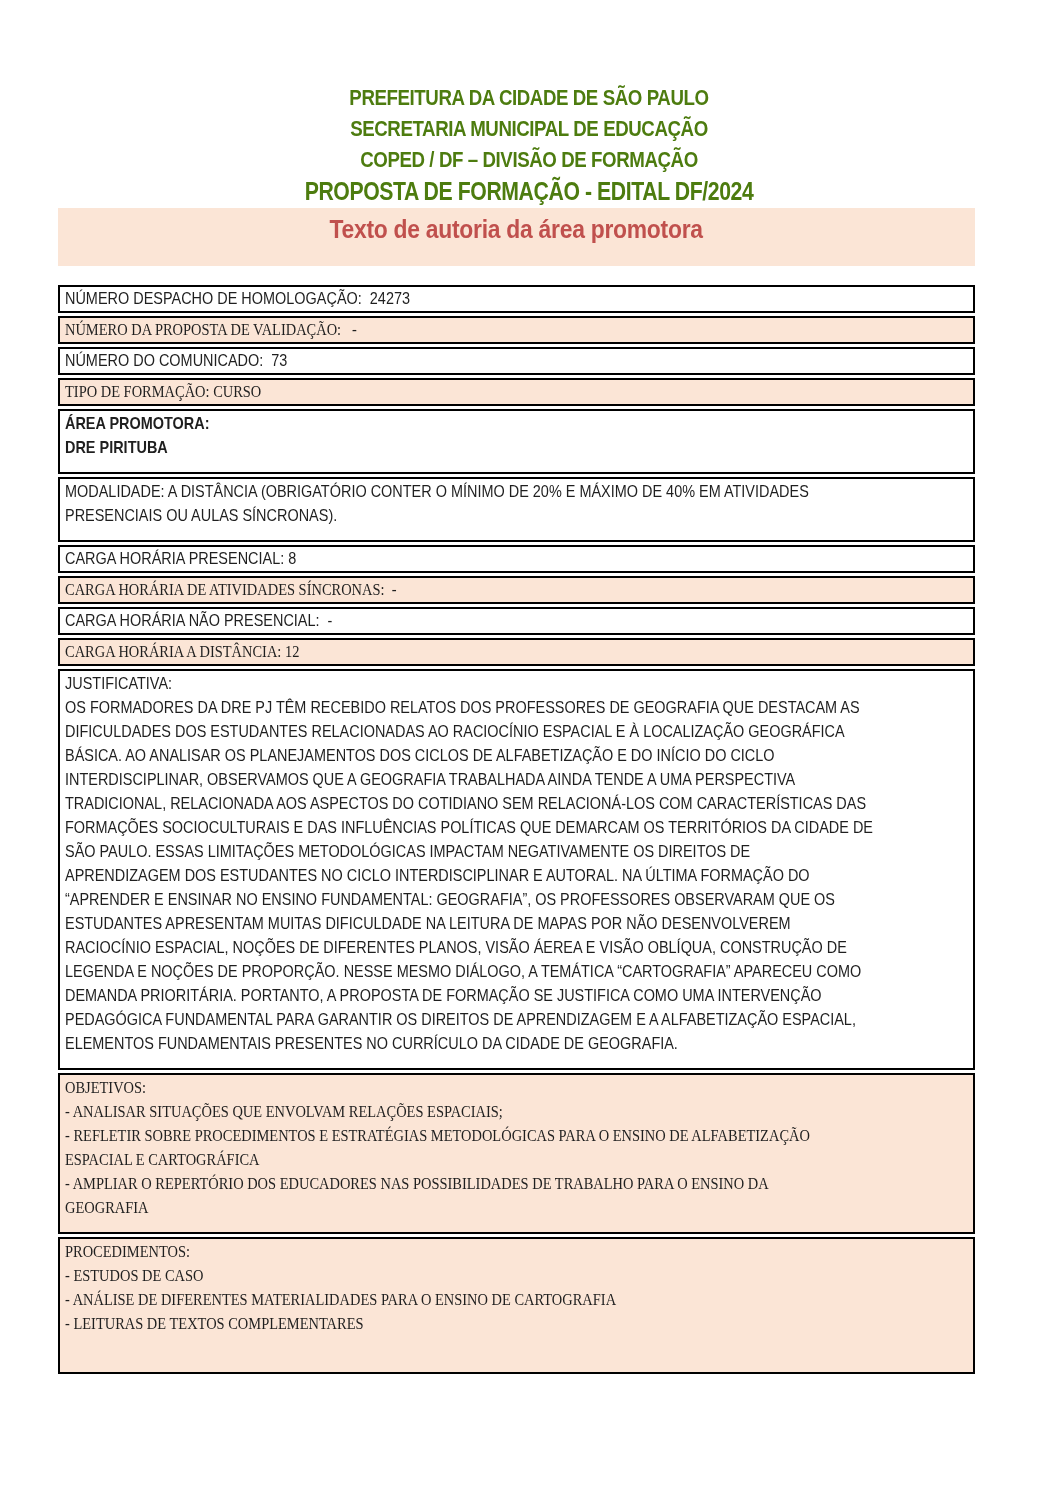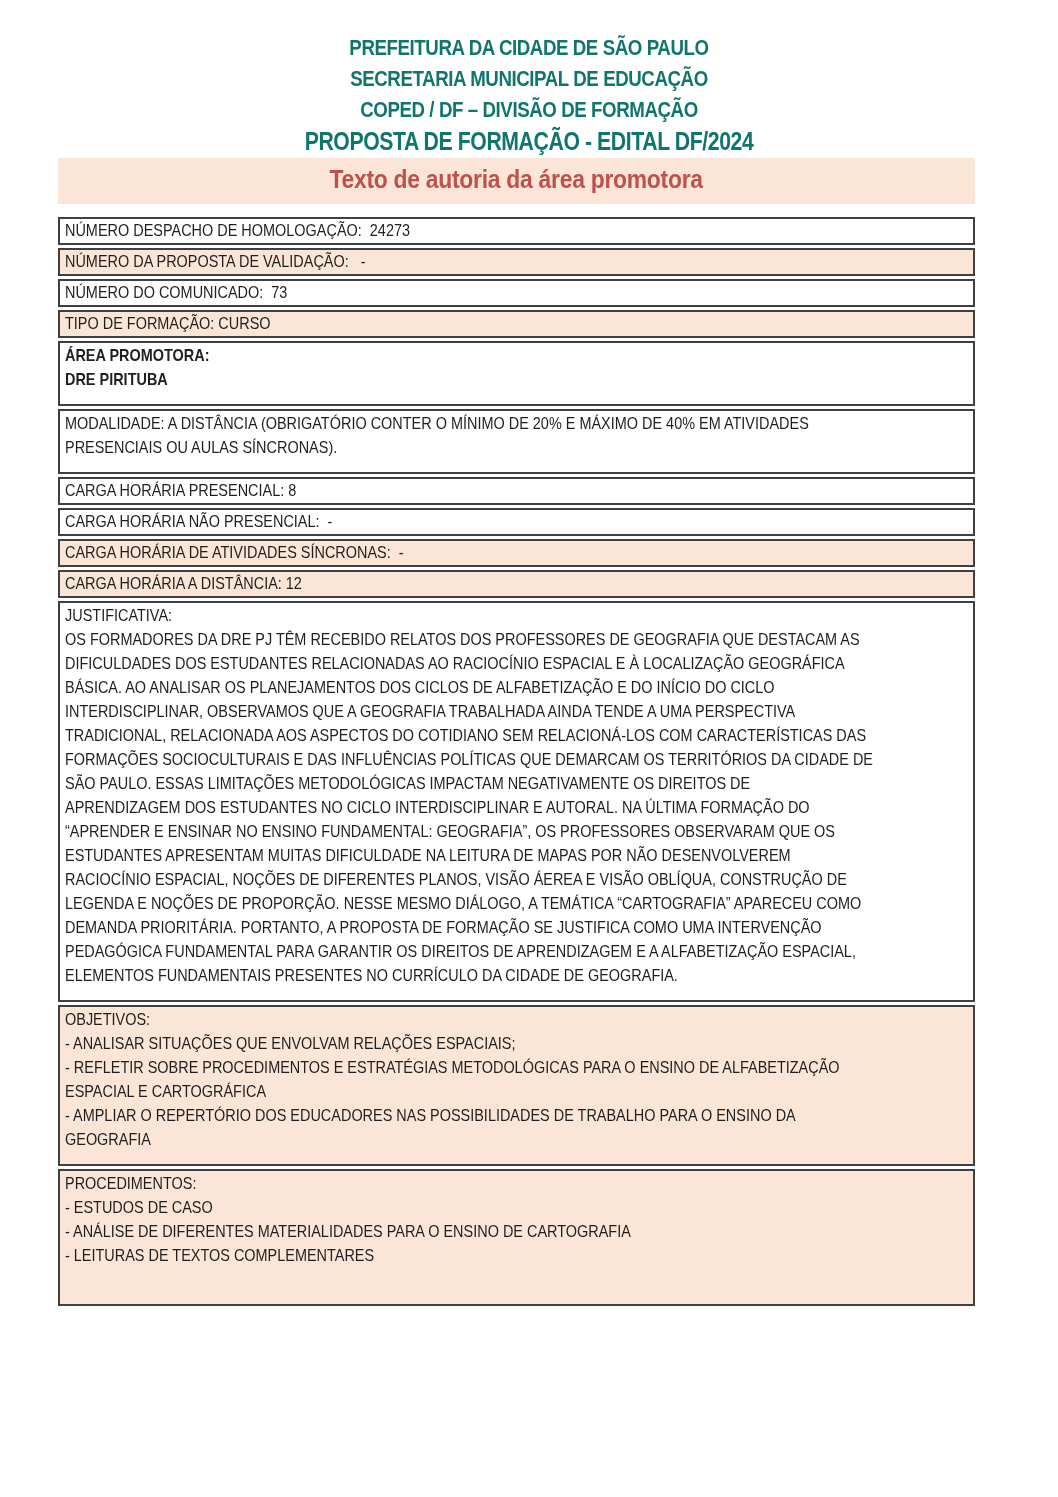--- a/index.html
+++ b/index.html
@@ -5,55 +5,55 @@
   html, body { margin: 0; padding: 0; background: #ffffff; }
   body {
     width: 1058px; height: 1497px;
     font-family: "Liberation Sans", sans-serif;
     color: #1f1f1f;
     overflow: hidden;
   }
   .page { position: relative; width: 1058px; height: 1497px; background: #ffffff; }
 
   
-  .doc-header { padding-top: 32px; text-align: center; color: #0f766e; }
+  .doc-header { padding-top: 72px; text-align: center; color: #4d7c0f; margin-top: 10px; }
   .h-line {
     font-weight: bold; font-size: 22px; line-height: 31px;
     letter-spacing: -0.5px;
     transform: scaleX(0.85); transform-origin: 50% 0;
   }
   .h-line-lg {
     font-weight: bold; font-size: 25px; line-height: 33px;
     letter-spacing: -0.5px;
     transform: scaleX(0.85); transform-origin: 50% 0;
   }
 
   
   .banner {
-    margin: 0 83px 13px 58px; height: 46px;
+    margin: 0 83px 19px 58px; height: 58px;
     background: #fbe5d6; text-align: center; overflow: visible;
   }
   .banner-text {
     display: inline-block;
     font-weight: bold; font-size: 26px; line-height: 42px;
     color: #c0504d; letter-spacing: -0.3px;
     transform: scaleX(0.88); transform-origin: 50% 50%;
     white-space: pre;
   }
 
   
   .rows { margin: 0 83px 0 58px; }
   .row {
-    border: 2px solid #404040;
+    border: 2px solid #000000;
     background: #ffffff;
     margin-bottom: 3px;
     padding: 0 5px;
     overflow: hidden;
   }
-  .row.peach { background: #fbe5d6; }
+  .row.peach { background: #fbe5d6; font-family: Liberation Serif, serif; }
   .row.multi { padding-top: 1px; padding-bottom: 12px; }
   .row.bold .row-text { font-weight: bold; }
   .row-text {
     font-size: 17px; line-height: 24px;
     white-space: pre-wrap;
     width: 117.6%;
     transform: scaleX(0.85); transform-origin: 0 0;
   }
 </style>
 </head>
@@ -98,26 +98,26 @@
   <div class="row white multi">
     <div class="row-text">MODALIDADE: A DISTÂNCIA (OBRIGATÓRIO CONTER O MÍNIMO DE 20% E MÁXIMO DE 40% EM ATIVIDADES
 PRESENCIAIS OU AULAS SÍNCRONAS).</div>
   </div>
 
 
   <div class="row white">
     <div class="row-text">CARGA HORÁRIA PRESENCIAL: 8</div>
   </div>
 
+  <div class="row peach">
+    <div class="row-text">CARGA HORÁRIA DE ATIVIDADES SÍNCRONAS:  -</div>
+  </div>
+
   <div class="row white">
     <div class="row-text">CARGA HORÁRIA NÃO PRESENCIAL:  -</div>
-  </div>
-
-  <div class="row peach">
-    <div class="row-text">CARGA HORÁRIA DE ATIVIDADES SÍNCRONAS:  -</div>
   </div>
 
   <div class="row peach">
     <div class="row-text">CARGA HORÁRIA A DISTÂNCIA: 12</div>
   </div>
 
   <div class="row white multi">
     <div class="row-text">JUSTIFICATIVA:
 OS FORMADORES DA DRE PJ TÊM RECEBIDO RELATOS DOS PROFESSORES DE GEOGRAFIA QUE DESTACAM AS
 DIFICULDADES DOS ESTUDANTES RELACIONADAS AO RACIOCÍNIO ESPACIAL E À LOCALIZAÇÃO GEOGRÁFICA

